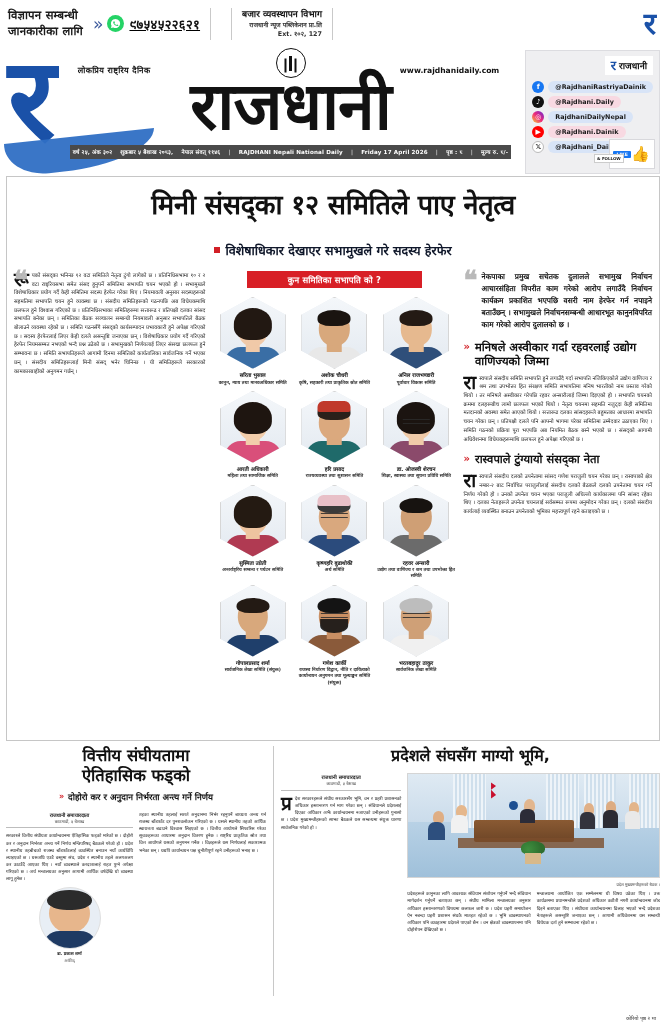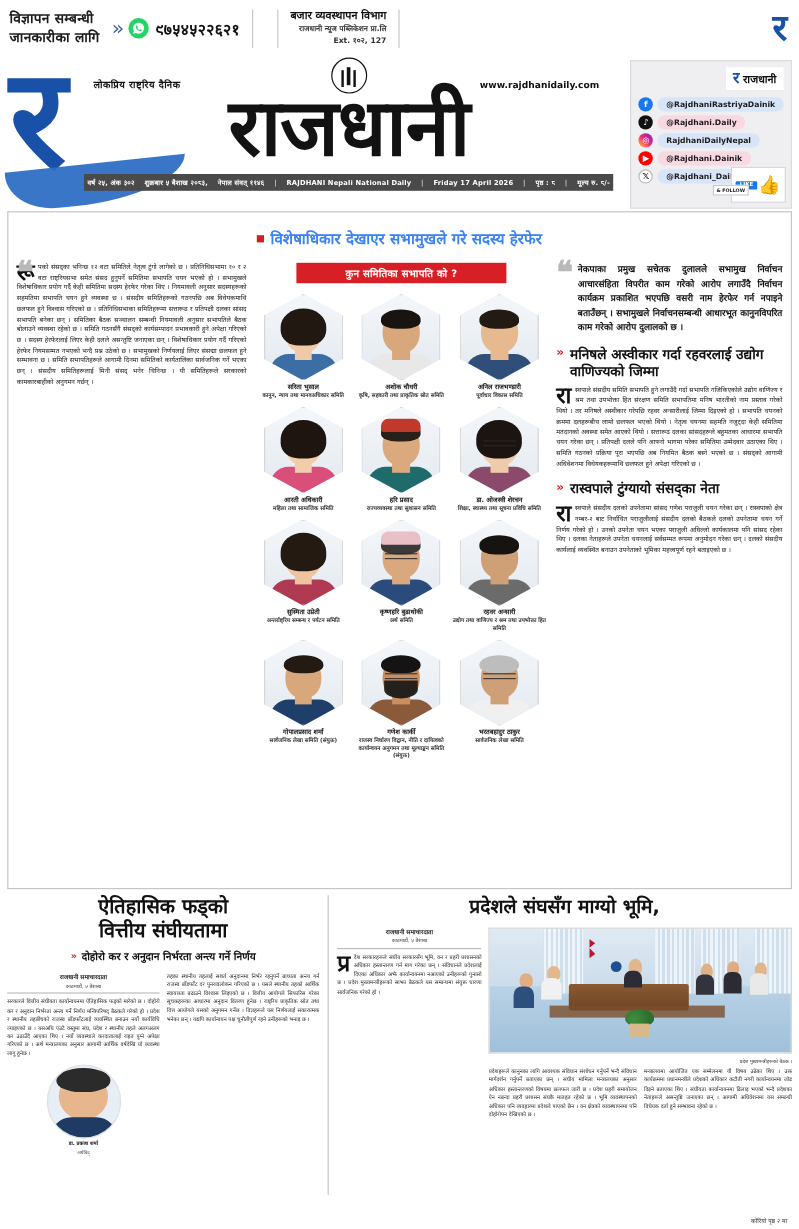--- a/index.html
+++ b/index.html
@@ -18,21 +18,21 @@
     display: flex; align-items: center;
     height: 46px; padding: 2px 6px 0 8px;
     border-bottom: 1px solid #ffffff;
     background: #fff;
   }
   .tb-adtext {
     font-size: 11.5px; line-height: 1.35; color: #1b1b1b;
     font-weight: 700; letter-spacing: .2px; white-space: nowrap;
   }
   .tb-chev { color:#1d3f8c; font-size:17px; letter-spacing:-4px; margin:0 8px 0 10px; opacity:.85; }
-  .tb-wa { display:flex; align-items:center; gap:5px; }
+  .tb-wa { display:flex; align-items:center; gap:5px;text-decoration:underline; }
   .wa-circle {
     width:17px; height:17px; border-radius:50%;
     background:#25d366; display:flex; align-items:center; justify-content:center;
   }
   .wa-circle svg { width:11px; height:11px; fill:#fff; }
   .tb-phone-num { font-size:13px; font-weight:800; color:#111; letter-spacing:.3px; }
   .tb-div { width:1px; height:32px; background:#c9c9c9; margin:0 10px; }
   .tb-contact { font-size:8.6px; line-height:1.5; color:#111; font-weight:700; white-space:nowrap; }
   .tb-contact .lbl { font-weight:800; }
   .tb-dept { font-size:8.2px; line-height:1.45; color:#111; font-weight:700; white-space:nowrap;text-align:right; }
@@ -129,22 +129,22 @@
   }
 
   
   .frame { margin:2px 6px 0 6px; border:1px solid #c6c6c6; padding:6px 7px 4px 7px; height:565px; position:relative; }
 
   .headline {
     text-align:center; font-size:27px; font-weight:800; color:#111;
     letter-spacing:-.3px; line-height:1.18; margin-top:6px;
   }
   .subhead {
-    text-align:center; font-size:12.6px; font-weight:700; color:#3b82f6;
-    margin-top:7px; display:flex; align-items:center; justify-content:center; gap:5px;
+    text-align:center; font-size:12.6px; font-weight:700; color:#0f172a;
+    margin-top:21px; display:flex; align-items:center; justify-content:center; gap:5px;
   }
   .sq { width:6px; height:6px; background:#d21f26; display:inline-block; }
 
   .cols { display:flex; gap:8px; margin-top:12px; }
   .col-l { width:196px; }
   .col-c { width:248px; }
   .col-r { width:193px; }
 
   .lead {
     font-size:7.4px; line-height:1.62; color:#141414; text-align:justify;
@@ -335,20 +335,21 @@
       </div>
       <div class="soc-like">
         <span class="follow-tab">&amp; FOLLOW</span>
         <span class="like-badge">LIKE</span>
         <span class="thumb">👍</span>
       </div>
     </div>
   </div>
 
   <div class="frame">
+    <div class="headline">मिनी संसद्का १२ समितिले पाए नेतृत्व</div>
     <div class="subhead">
       <span class="sq"></span>
       <span>विशेषाधिकार देखाएर सभामुखले गरे सदस्य हेरफेर</span>
     </div>
 
     <div class="cols">
 
       <div class="col-l">
         <div class="lead">
           <span class="quote-mark">❝</span>
@@ -552,22 +553,22 @@
           <span class="txt">रास्वपाले टुंग्यायो संसद्का नेता</span>
         </div>
         <div class="body-text dropcap">रास्वपाले संसदीय दलको उपनेतामा सांसद गणेश पराजुली चयन गरेका छन् । रास्वपाको क्षेत्र नम्बर-२ बाट निर्वाचित पराजुलीलाई संसदीय दलको बैठकले दलको उपनेतामा चयन गर्ने निर्णय गरेको हो । उनको उपनेता चयन भएका पराजुली अघिल्लो कार्यकालमा पनि सांसद रहेका थिए । दलका नेताहरूले उपनेता चयनलाई सर्वसम्मत रूपमा अनुमोदन गरेका छन् । दलको संसदीय कार्यलाई व्यवस्थित बनाउन उपनेताको भूमिका महत्त्वपूर्ण रहने बताइएको छ ।</div>
       </div>
     </div>
   </div>
 
   <div class="bottom">
 
     <div class="bl">
+      <div class="b-head">वित्तीय संघीयतामा</div>
       <div class="b-head">ऐतिहासिक फड्को</div>
-      <div class="b-head">वित्तीय संघीयतामा</div>
       <div class="b-sub">
         <span class="arr2">»</span>
         <span>दोहोरो कर र अनुदान निर्भरता अन्त्य गर्ने निर्णय</span>
       </div>
       <div class="b-cols">
         <div class="b-col">
           <div class="b-byline">
             <div class="nm">राजधानी समाचारदाता</div>
             <div class="pl">काठमाडौं, ५ बैशाख</div>
             <div class="rule"></div>

